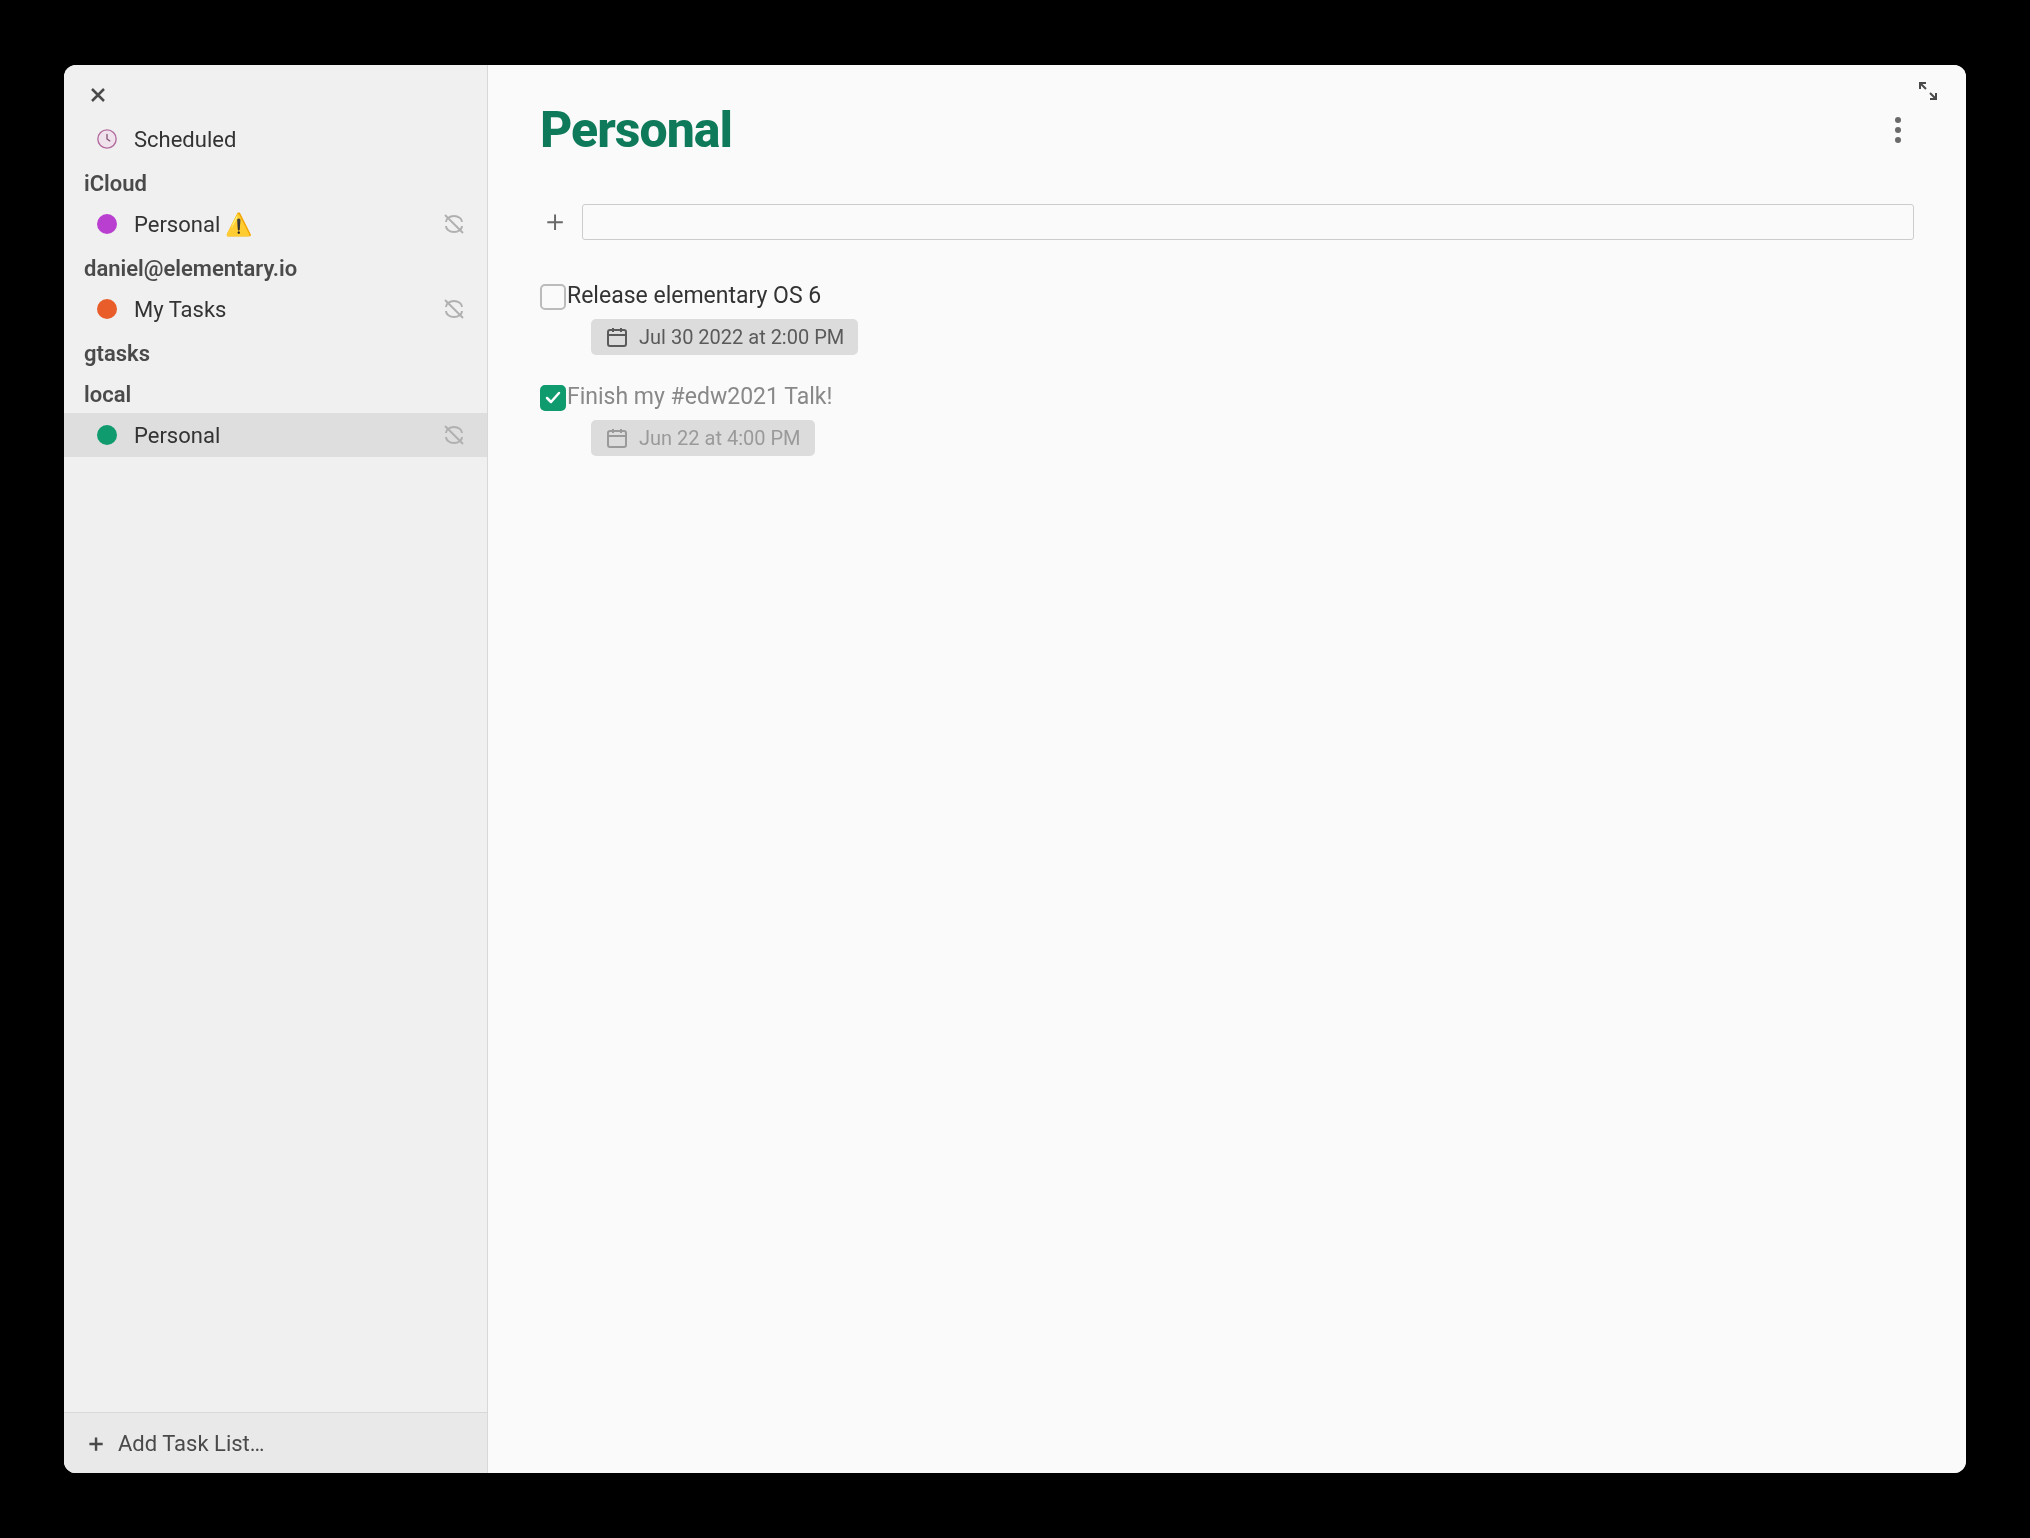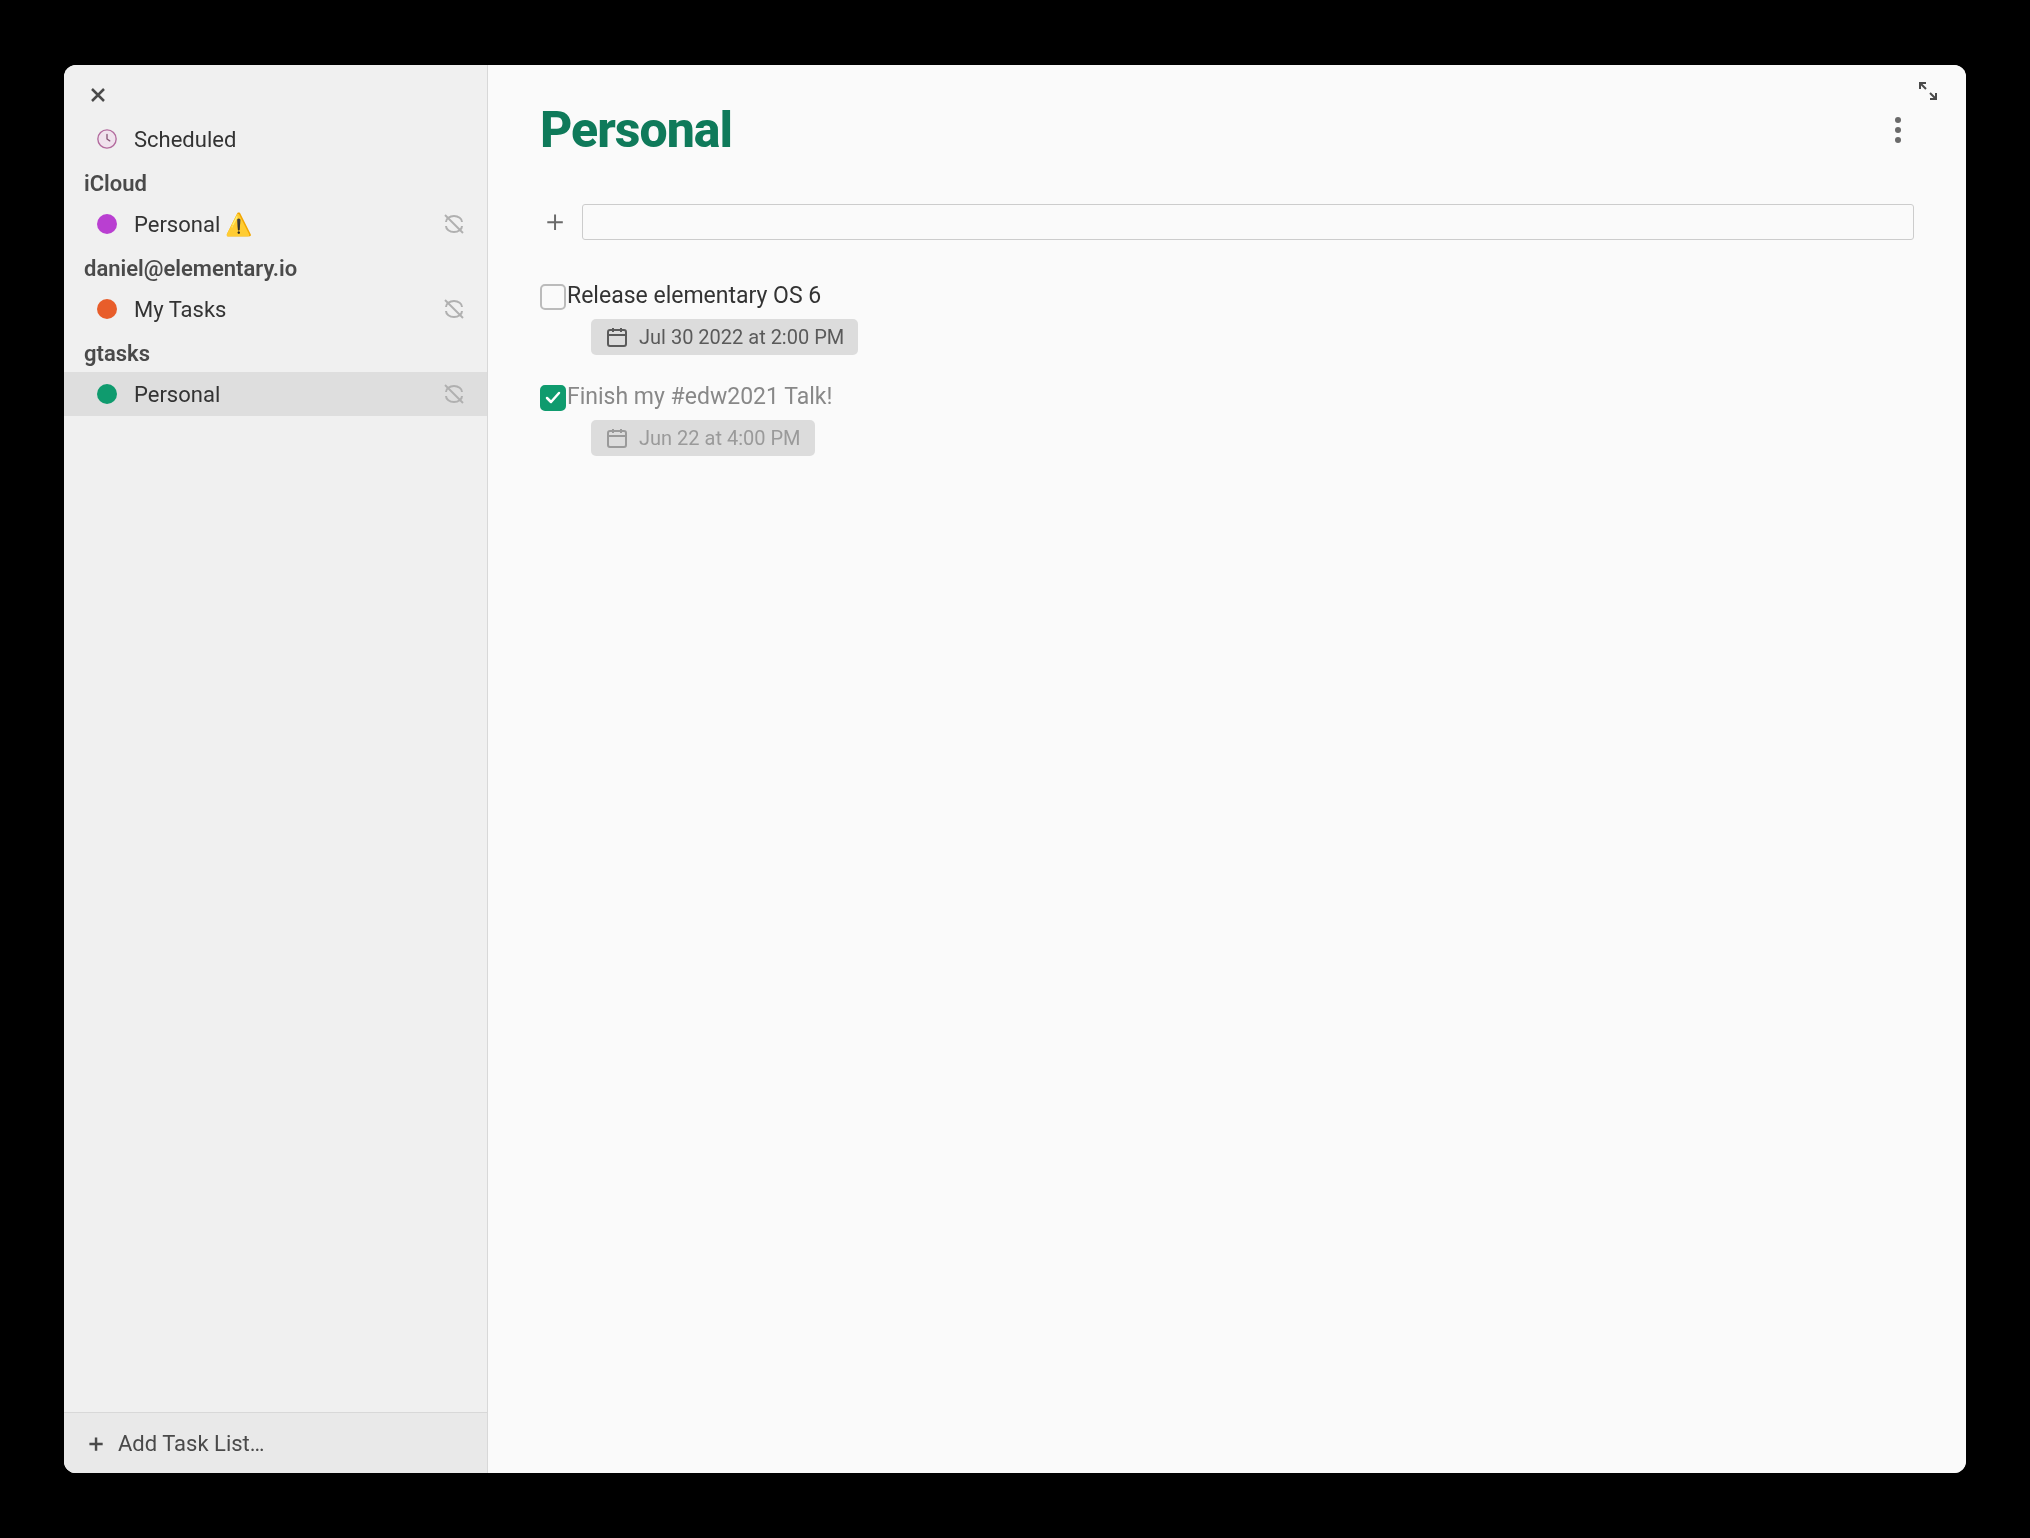--- a/index.html
+++ b/index.html
@@ -270,20 +270,21 @@
             </span>
             <span class="label">My Tasks</span>
             <span class="sync-icon">
               <svg width="24" height="24" viewBox="0 0 24 24" fill="none">
                 <path d="M4 10 a8 6 0 0 1 16 0 M20 14 a8 6 0 0 1 -16 0" stroke="currentColor" stroke-width="2" fill="none"></path>
                 <path d="M3 3 L21 21" stroke="currentColor" stroke-width="2"></path>
               </svg>
             </span>
           </div>
           <div class="section-header">gtasks</div>
+          <div class="section-header">local</div>
           <div class="sidebar-item selected">
             <span class="icon-wrap">
               <span class="color-dot" style="background: rgb(15, 155, 110);"></span>
             </span>
             <span class="label">Personal</span>
             <span class="sync-icon">
               <svg width="24" height="24" viewBox="0 0 24 24" fill="none">
                 <path d="M4 10 a8 6 0 0 1 16 0 M20 14 a8 6 0 0 1 -16 0" stroke="currentColor" stroke-width="2" fill="none"></path>
                 <path d="M3 3 L21 21" stroke="currentColor" stroke-width="2"></path>
               </svg>

